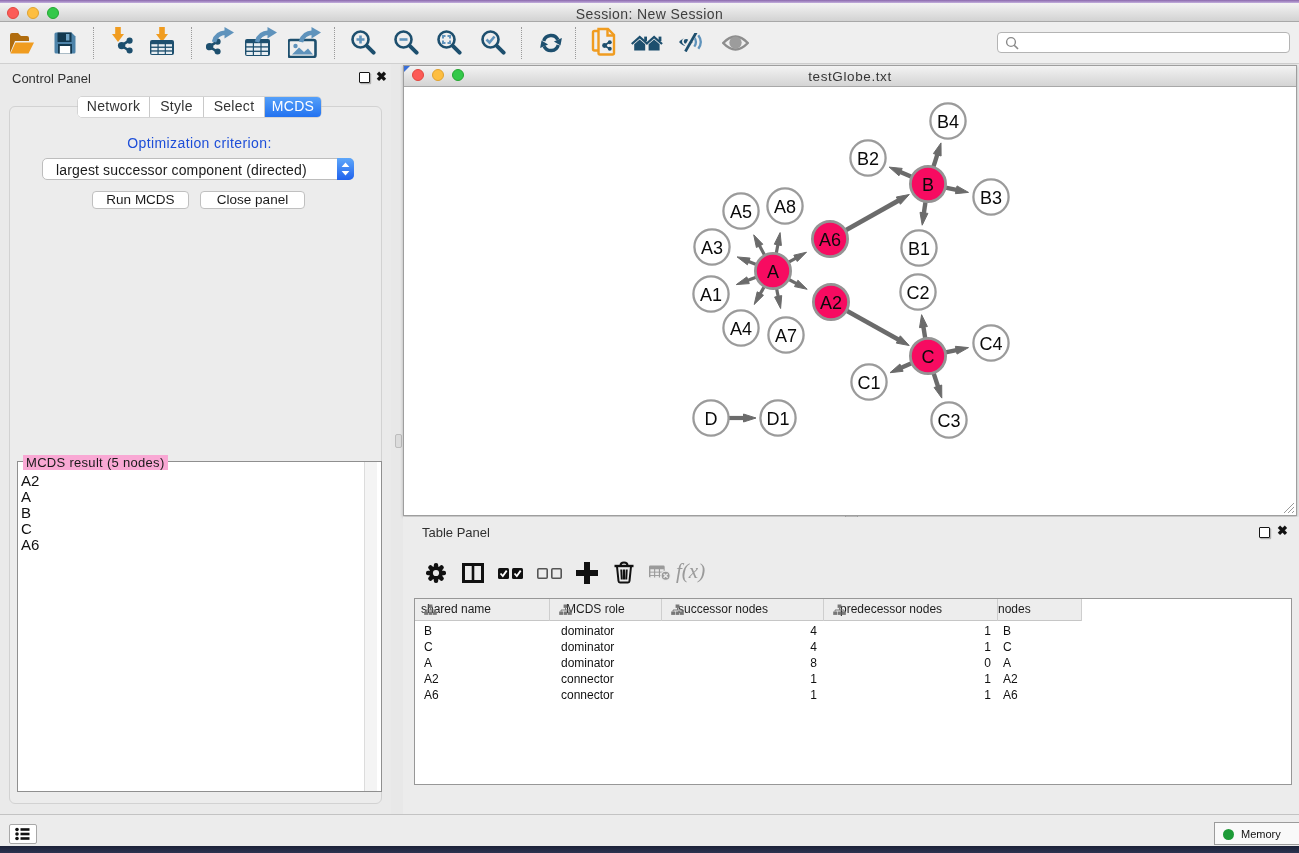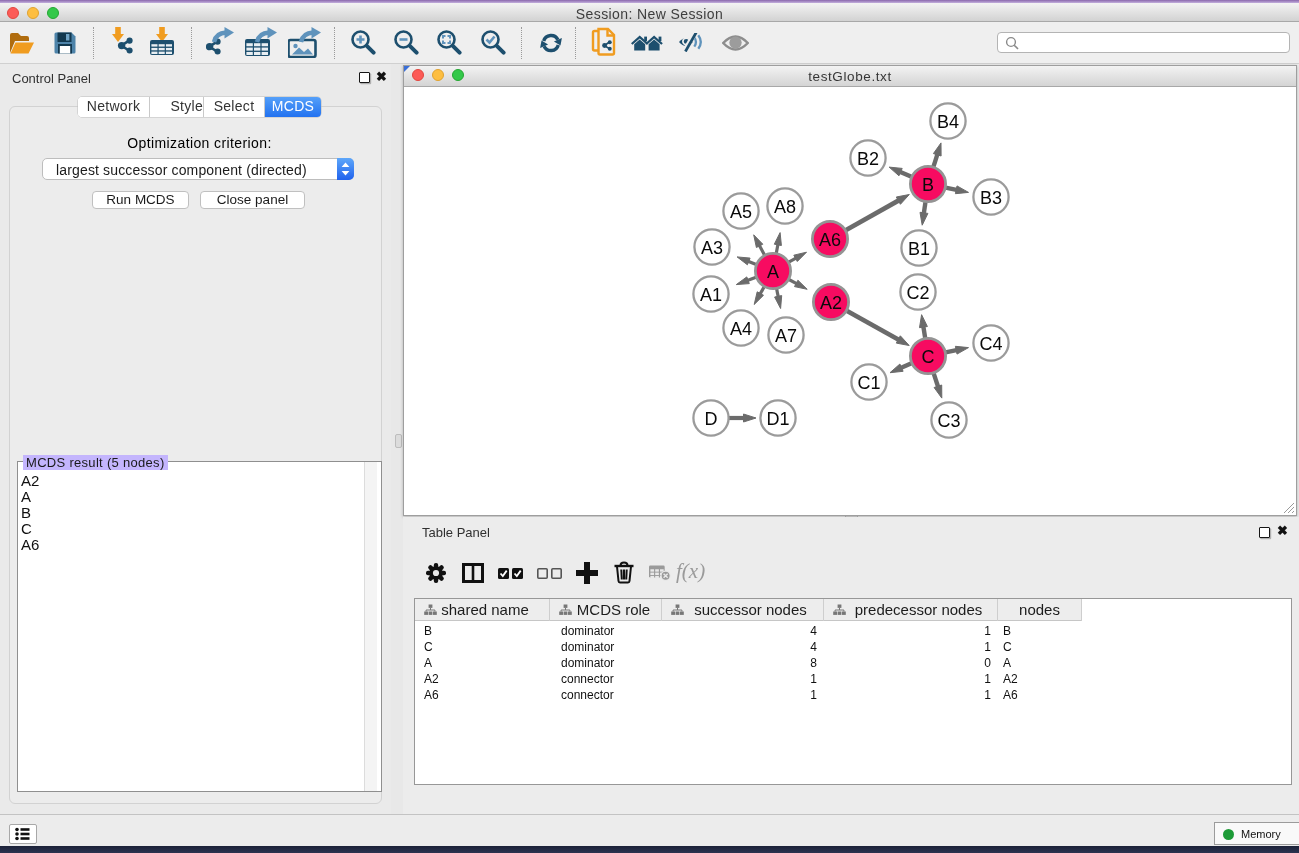--- a/index.html
+++ b/index.html
@@ -35,31 +35,31 @@
 .closex { position:absolute; font-size:13px; font-weight:bold; color:#111; }
 #cpbox { left:9px; top:42px; width:373px; height:698px; background:#ececec;
   border:1px solid #d2d2d2; border-radius:6px; }
 #cptabs { left:78px; top:33px; height:20px; display:flex; z-index:5;
   border-radius:4px; box-shadow:0 0 0 0.5px #bbb; background:#fff; }
 #cptabs .tab { height:20px; line-height:19px; font-size:14px; letter-spacing:0.3px; color:#333;
   text-align:center; background:#fff; border-right:1px solid #c9c9c9; }
 #cptabs .tab:first-child { border-radius:4px 0 0 4px; }
 #cptabs .tab:last-child { border-radius:0 4px 4px 0; border-right:none; }
 #cptabs .tab.sel { background:linear-gradient(#55a0f9,#2272f0); color:#fff; }
-#optlabel { left:13px; top:71px; width:373px; text-align:center; font-size:14px; letter-spacing:0.4px; color:#000000; }
+#optlabel { left:13px; top:71px; width:373px; text-align:center; font-size:14px; letter-spacing:0.4px; color:#1d4ed8; }
 #dropdown { left:42px; top:94px; width:312px; height:22px; background:#fff;
   border:1px solid #bdbdbd; border-radius:5px; }
 #dropdown .dtext { position:absolute; left:13px; top:3px; font-size:14px; letter-spacing:0.15px; color:#1b1b1b; }
 #dstep { position:absolute; right:-1px; top:-1px; width:17px; height:22px;
   background:linear-gradient(#5ea7fa,#2062ed); border-radius:0 5px 5px 0; }
 .btn { position:absolute; height:18px; background:#fff; border:1px solid #c0c0c0;
   border-radius:4px; font-size:13.5px; color:#1b1b1b; text-align:center; line-height:16px; }
 #mcdsbox { left:17px; top:397px; width:365px; height:331px; background:#fff;
   border:1px solid #8f8f8f; }
-#mcdslegend { left:23px; top:391px; background:#c4b5fd; padding:0 3px;
+#mcdslegend { left:23px; top:391px; background:#f9a8d4; padding:0 3px;
   font-size:13px; letter-spacing:0.3px; color:#1a1a1a; z-index:3; }
 #mcdslist { left:21px; top:409px; font-size:15px; color:#111; line-height:16.1px; }
 #mcdsscroll { left:364px; top:398px; width:13px; height:329px; background:#f4f4f4;
   border-left:1px solid #dcdcdc; }
 
 
 #vdiv { left:391px; top:64px; width:12px; height:751px; background:#e8e8e8; }
 #vgrip { left:395px; top:434px; width:7px; height:14px; background:#dcdcdc;
   border:1px solid #bdbdbd; border-radius:2px; }
 
@@ -81,21 +81,21 @@
 
 #tpanel { left:403px; top:517px; width:896px; height:298px; background:#ececec; }
 #tpanel .ptitle { position:absolute; left:19px; top:8px; font-size:13px; color:#303030; }
 #ttoolbar { position:absolute; left:11px; top:39px; width:874px; height:42px;
   background:transparent; }
 #tablebox { left:11px; top:81px; width:878px; height:187px; background:#fff;
   border:1px solid #979797; }
 #thead { position:absolute; left:0; top:0; height:22px; background:#ededed;
   border-bottom:1px solid #c6c6c6; }
 .thcell { position:absolute; top:0; height:22px; border-right:1px solid #cecece;
-  font-size:15px; color:#1c1c1c; text-align:center; line-height:21px; }
+  font-size:12px; color:#1c1c1c; text-align:left; line-height:21px; }
 .thico { position:absolute; left:9px; top:5px; }
 .trow { position:absolute; font-size:12px; color:#111; height:16px; line-height:16px; }
 #btabs { left:269px; top:274px; height:20px; display:flex; position:absolute;
   border-radius:4px; box-shadow:0 0 0 0.5px #bbb; background:#fff; }
 #btabs .tab { height:20px; line-height:19px; font-size:14px; letter-spacing:0.3px; color:#333; text-align:center;
   background:#fff; border-right:1px solid #c9c9c9; }
 #btabs .tab:first-child { border-radius:4px 0 0 4px; }
 #btabs .tab:last-child { border-radius:0 4px 4px 0; border-right:none; }
 #btabs .tab.sel { background:linear-gradient(#55a0f9,#2272f0); color:#fff; }
 
@@ -280,21 +280,21 @@
     </div>
 </div>
 
 <div class="abs" id="cpanel">
   <div class="ptitle">Control Panel</div>
   <div class="floatbtn" style="left:359px; top:8px;"></div>
   <div class="closex" style="left:376px; top:5px;">✖</div>
   <div class="abs" id="cpbox"></div>
   <div class="abs" id="cptabs">
     <div class="tab" style="width:72px;">Network</div>
-    <div class="tab" style="width:54px;text-align:right;">Style</div>
+    <div class="tab" style="width:54px;">Style</div>
     <div class="tab" style="width:61px;">Select</div>
     <div class="tab sel" style="width:56px;">MCDS</div>
   </div>
   <div class="abs" id="optlabel">Optimization criterion:</div>
   <div class="abs" id="dropdown">
     <div class="dtext">largest successor component (directed)</div>
     <div id="dstep">
       <svg width="17" height="22" viewBox="0 0 17 22">
           <path d="M4.6 9 L8.5 4.5 L12.4 9 Z M4.6 13 L8.5 17.5 L12.4 13 Z" fill="#fff"></path>
         </svg>

